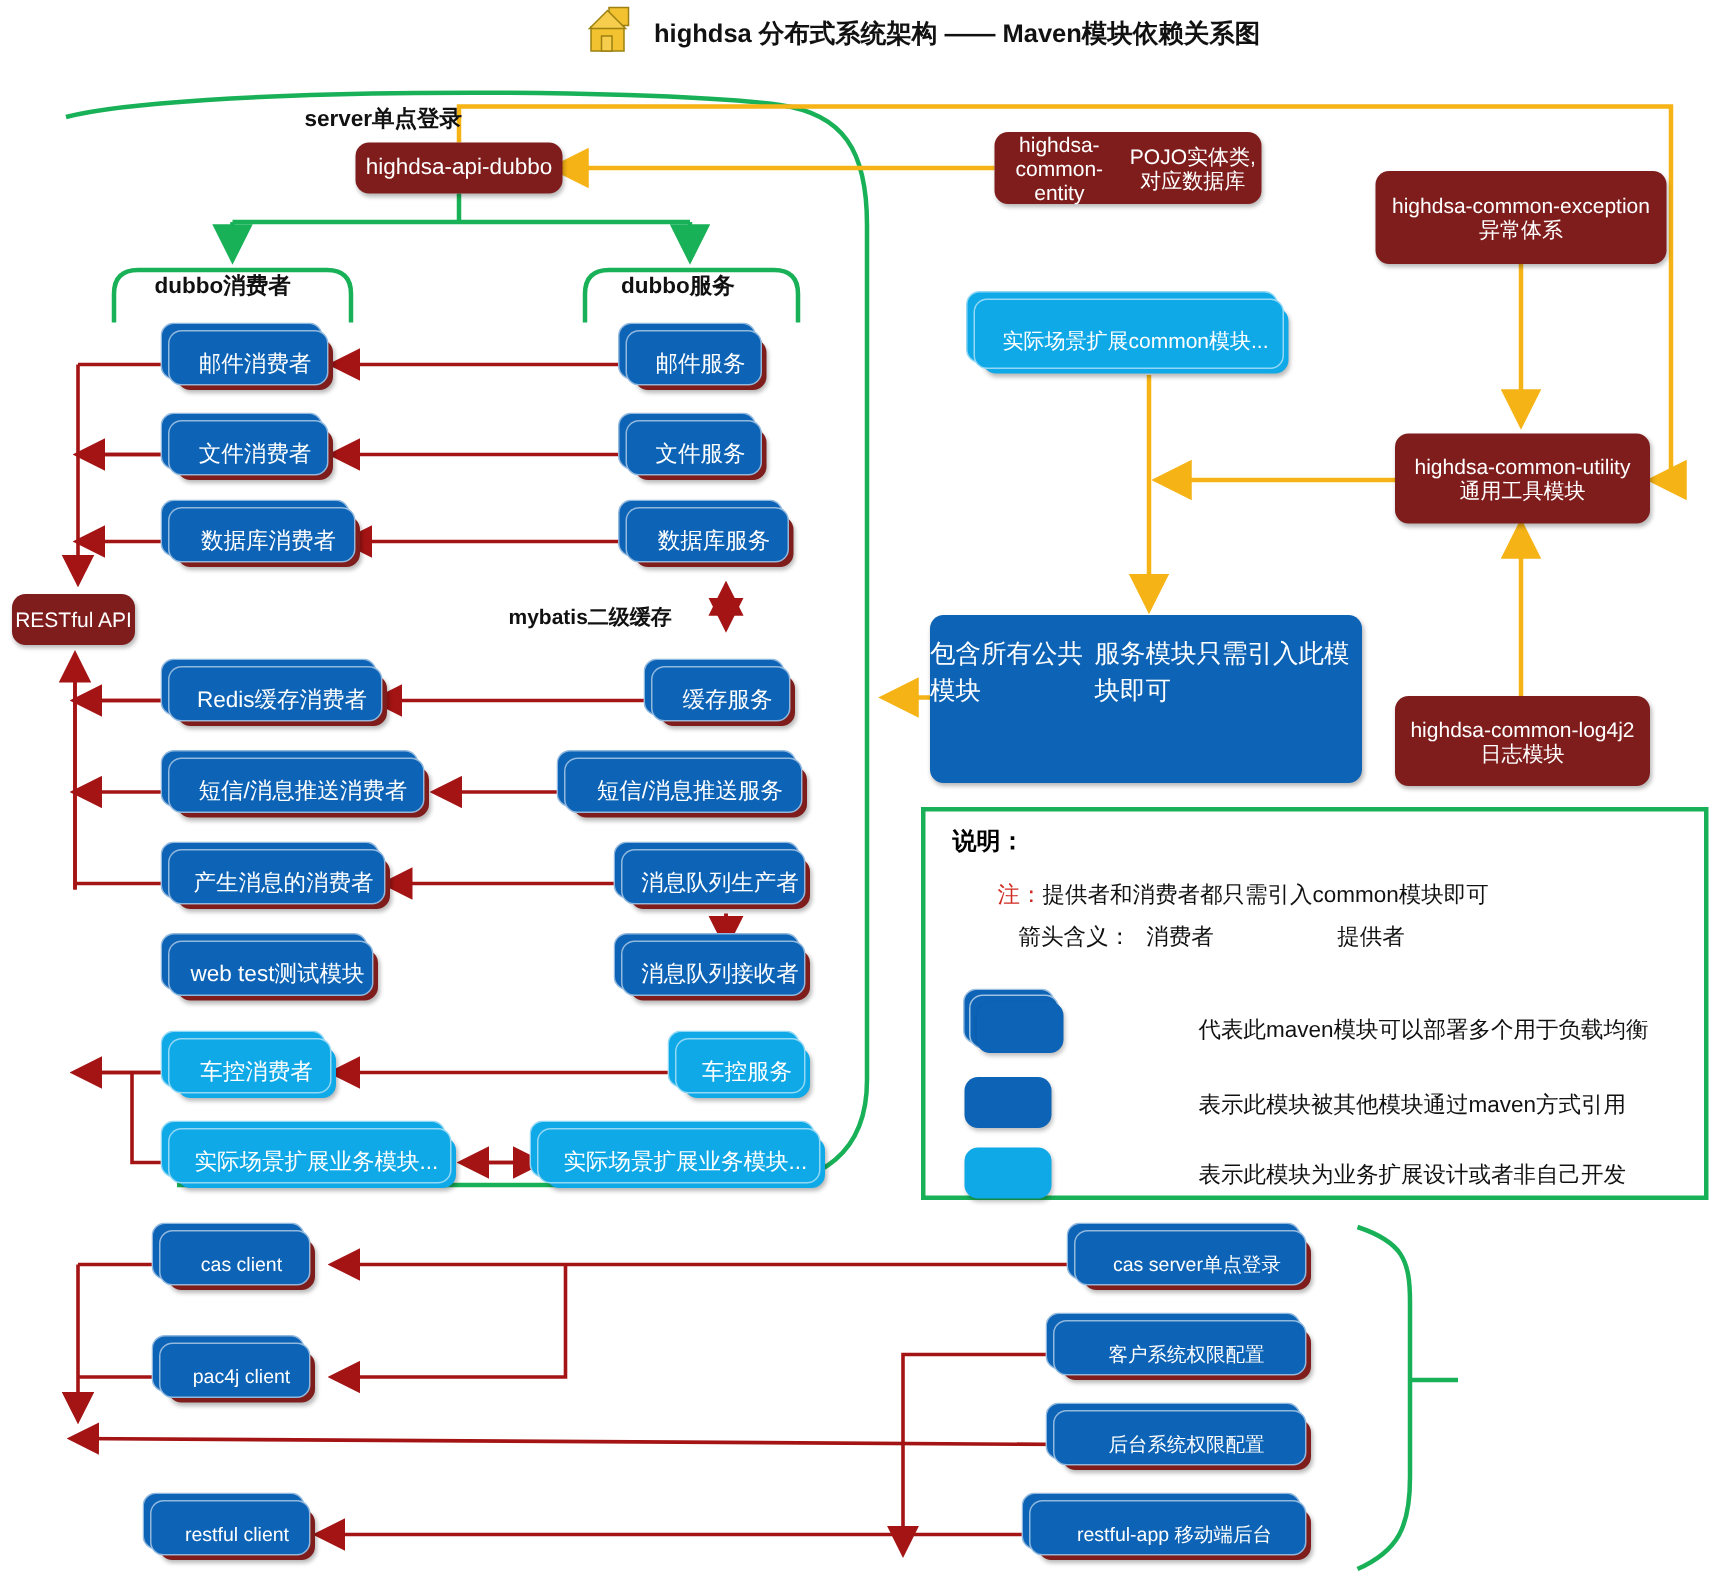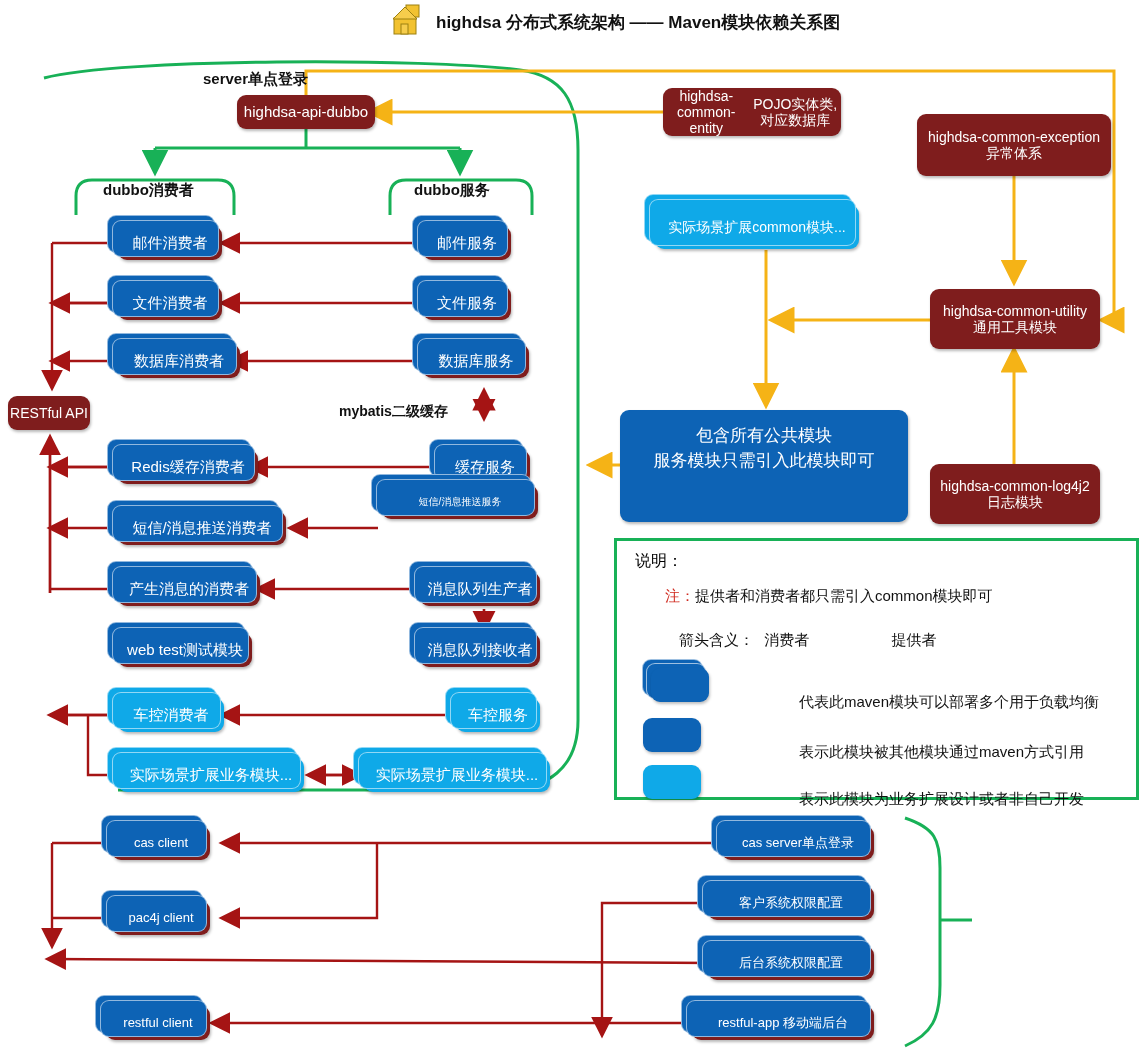--- a/index.html
+++ b/index.html
@@ -23,32 +23,32 @@
   .node.stack::after{left:-6px;top:-6px;right:3px;bottom:3px;}
   .node.stack.dark::before,.node.stack.dark::after{background:#0D63B5;}
   .node.stack.light::before,.node.stack.light::after{background:#0FA9E8;}
 
   
   .splitbox{position:absolute;background:#0D63B5;border-radius:9px;color:#fff;
             z-index:6;box-shadow:1px 2px 3px rgba(0,0,0,.28);overflow:hidden;}
   .splitbox .hd{height:34px;display:flex;align-items:center;justify-content:center;
                 font-size:17px;border-bottom:1px solid #6fa8d8;}
   .splitbox .bd{display:flex;align-items:center;justify-content:center;
-                flex-direction:column;height:calc(100% - 35px);font-size:17px;line-height:1.45;}
+                flex-direction:row;height:calc(100% - 35px);font-size:17px;line-height:1.45;}
 
   
   .lbl{position:absolute;font-weight:bold;color:#111;z-index:7;white-space:nowrap;}
 
   
   #legend{position:absolute;left:614px;top:538px;width:525px;height:262px;
           border:3px solid #18B157;background:#fff;z-index:5;box-sizing:border-box;}
-  #legend .ltitle{position:absolute;left:18px;top:10px;font-weight:normal;font-size:16px;color:#000;}
+  #legend .ltitle{position:absolute;left:18px;top:10px;font-weight:bold;font-size:16px;color:#000;}
   #legend .lnote{position:absolute;left:48px;top:46px;font-size:15px;color:#111;white-space:nowrap;}
   #legend .lnote .red{color:#d02b20;}
-  #legend .lrow{position:absolute;font-size:15px;color:#111;white-space:nowrap;margin-top:16px;}
+  #legend .lrow{position:absolute;font-size:15px;color:#111;white-space:nowrap;}
   .swatch{position:absolute;width:58px;height:34px;border-radius:9px;
           box-shadow:1px 2px 3px rgba(0,0,0,.25);}
   .swatch.dark{background:#0D63B5;}
   .swatch.light{background:#0FA9E8;}
   .swatch.stack::before,.swatch.stack::after{
       content:"";position:absolute;border-radius:9px;z-index:-1;background:#0D63B5;
       border:1px solid rgba(255,255,255,.6);box-sizing:border-box;}
   .swatch.stack::before{left:-9px;top:-9px;right:6px;bottom:6px;}
   .swatch.stack::after{left:-5px;top:-5px;right:3px;bottom:3px;}
 
@@ -198,21 +198,21 @@
   <div class="node dark stack" style="left:118px;top:511px;width:168px;height:34px;font-size:15px;">短信/消息推送消费者</div>
   <div class="node dark stack" style="left:118px;top:572px;width:142px;height:34px;font-size:15px;">产生消息的消费者</div>
   <div class="node dark stack" style="left:118px;top:633px;width:134px;height:34px;font-size:15px;">web test测试模块</div>
   <div class="node light stack" style="left:118px;top:698px;width:106px;height:34px;font-size:15px;">车控消费者</div>
   <div class="node light stack" style="left:118px;top:758px;width:186px;height:34px;font-size:15px;">实际场景扩展业务模块...</div>
 
   <div class="node dark stack" style="left:423px;top:226px;width:88px;height:34px;font-size:15px;">邮件服务</div>
   <div class="node dark stack" style="left:423px;top:286px;width:88px;height:34px;font-size:15px;">文件服务</div>
   <div class="node dark stack" style="left:423px;top:344px;width:106px;height:34px;font-size:15px;">数据库服务</div>
   <div class="node dark stack" style="left:440px;top:450px;width:90px;height:34px;font-size:15px;">缓存服务</div>
-  <div class="node dark stack" style="left:382px;top:485px;width:156px;height:34px;font-size:10px;">短信/消息推送服务</div>
+  <div class="node dark stack" style="left:382px;top:511px;width:156px;height:34px;font-size:15px;">短信/消息推送服务</div>
   <div class="node dark stack" style="left:420px;top:572px;width:120px;height:34px;font-size:15px;">消息队列生产者</div>
   <div class="node dark stack" style="left:420px;top:633px;width:120px;height:34px;font-size:15px;">消息队列接收者</div>
   <div class="node light stack" style="left:456px;top:698px;width:84px;height:34px;font-size:15px;">车控服务</div>
   <div class="node light stack" style="left:364px;top:758px;width:186px;height:34px;font-size:15px;">实际场景扩展业务模块...</div>
 
   <div class="node dark" style="left:663px;top:88px;width:178px;height:48px;font-size:14px;flex-direction:row;">
     <span>highdsa-common-entity</span>
     <span>POJO实体类,对应数据库</span>
   </div>
 

